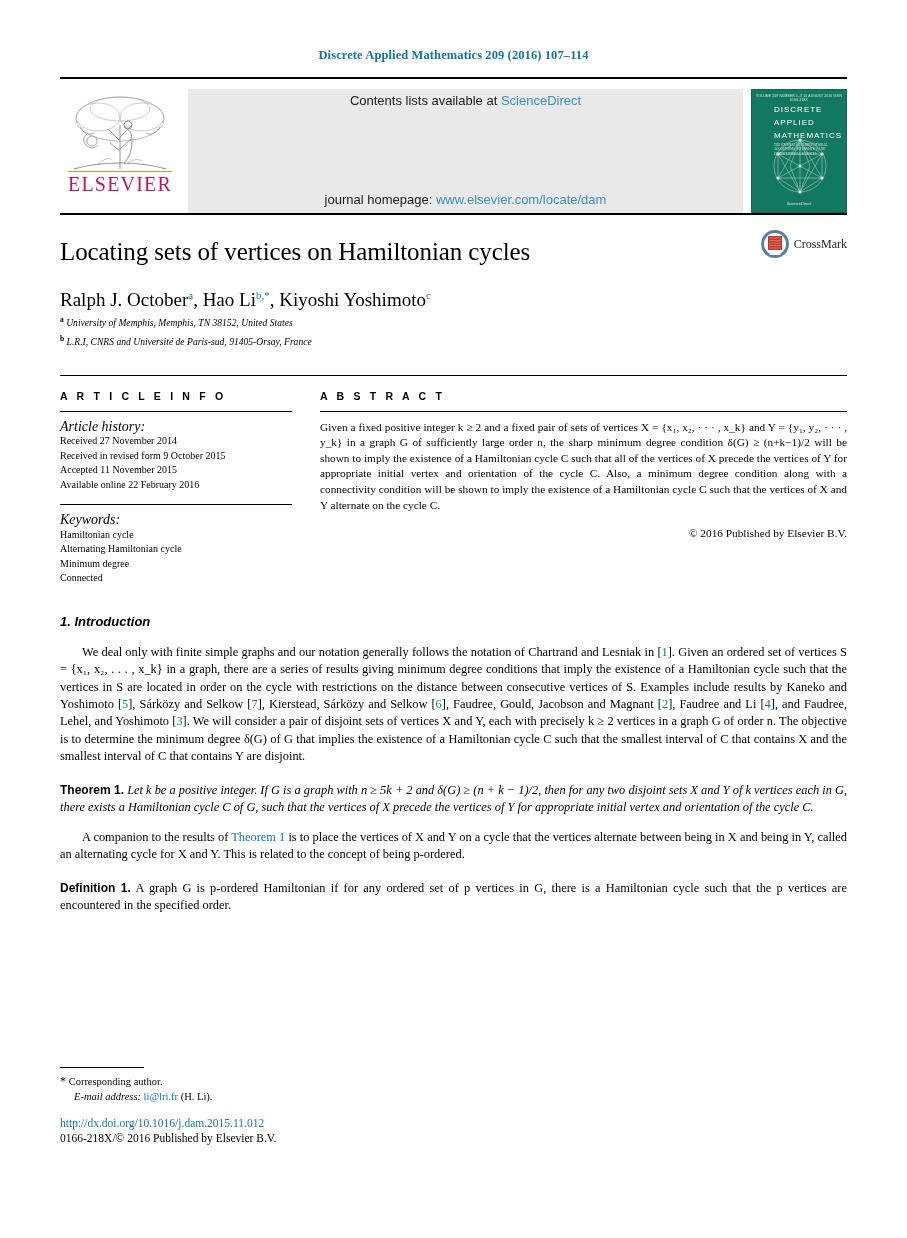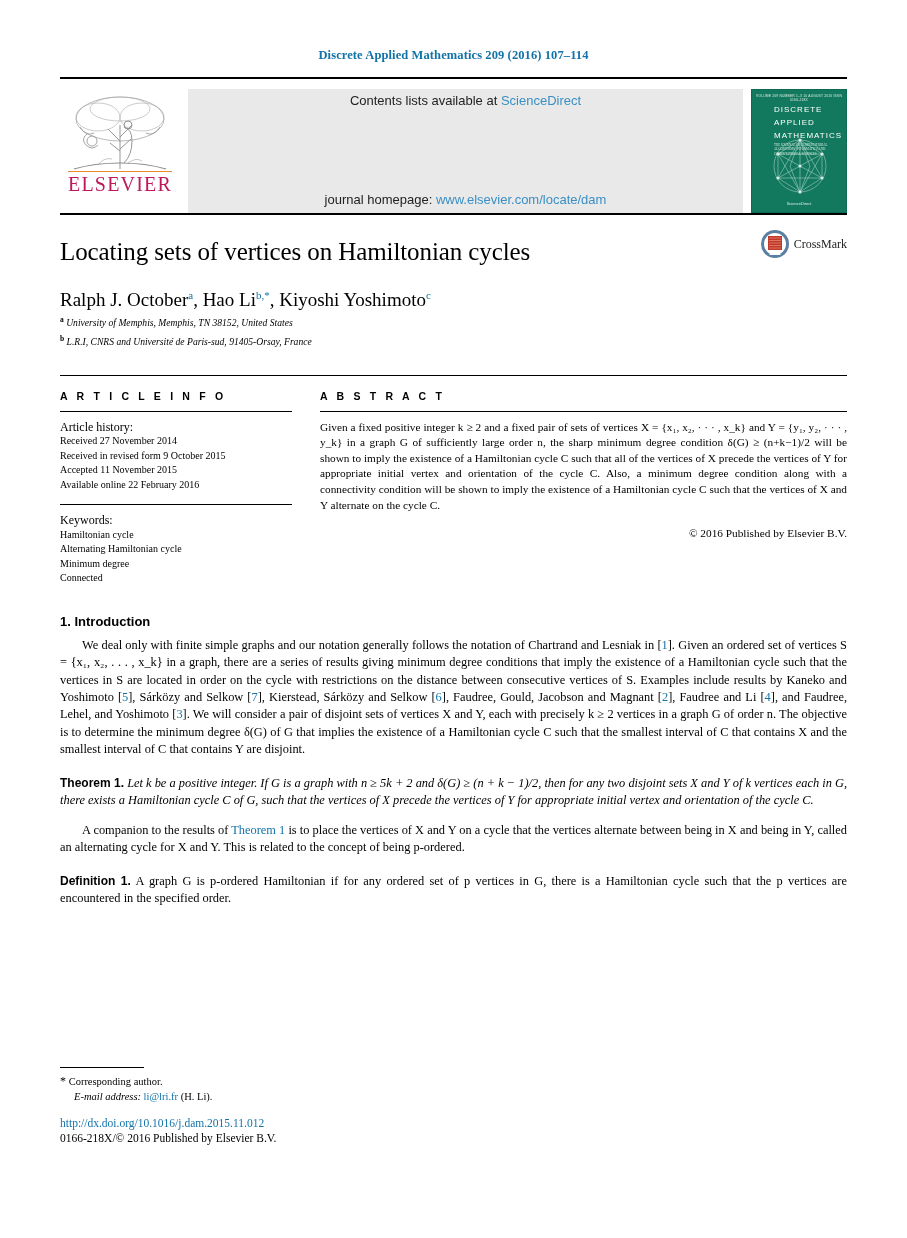--- a/index.html
+++ b/index.html
@@ -215,21 +215,22 @@
     font-size: 10.5px;
     font-weight: bold;
     letter-spacing: 3.2px;
     margin-bottom: 9px;
   }
   .sec-rule {
     border-top: 1.2px solid #000;
     margin-bottom: 8px;
   }
   .hist-title, .kw-title {
-    font-size: 12px;
+    font-style: italic;
+    font-size: 14px;
     line-height: 14.5px;
   }
   .hist-line, .kw-line {
     font-size: 10px;
     line-height: 14.5px;
   }
   .kw-block {
     margin-top: 12px;
     border-top: 1.2px solid #000;
     padding-top: 8px;
@@ -246,21 +247,22 @@
   }
 
   
   .body-area {
     margin: 28px 60px 0 60px;
   }
   .section-head {
     font-family: "Liberation Sans", sans-serif;
     font-size: 13px;
     font-weight: bold;
-    margin-bottom: 8px;
+    margin-bottom: 15px;
+    font-style: italic;
   }
   .para {
     font-size: 12.4px;
     line-height: 17.4px;
     text-align: justify;
     margin: 0 0 2px 0;
   }
   .para.indent { text-indent: 22px; }
   .ref-link { color: #1273a8; text-decoration: none; text-align: center; }
   .thm {

